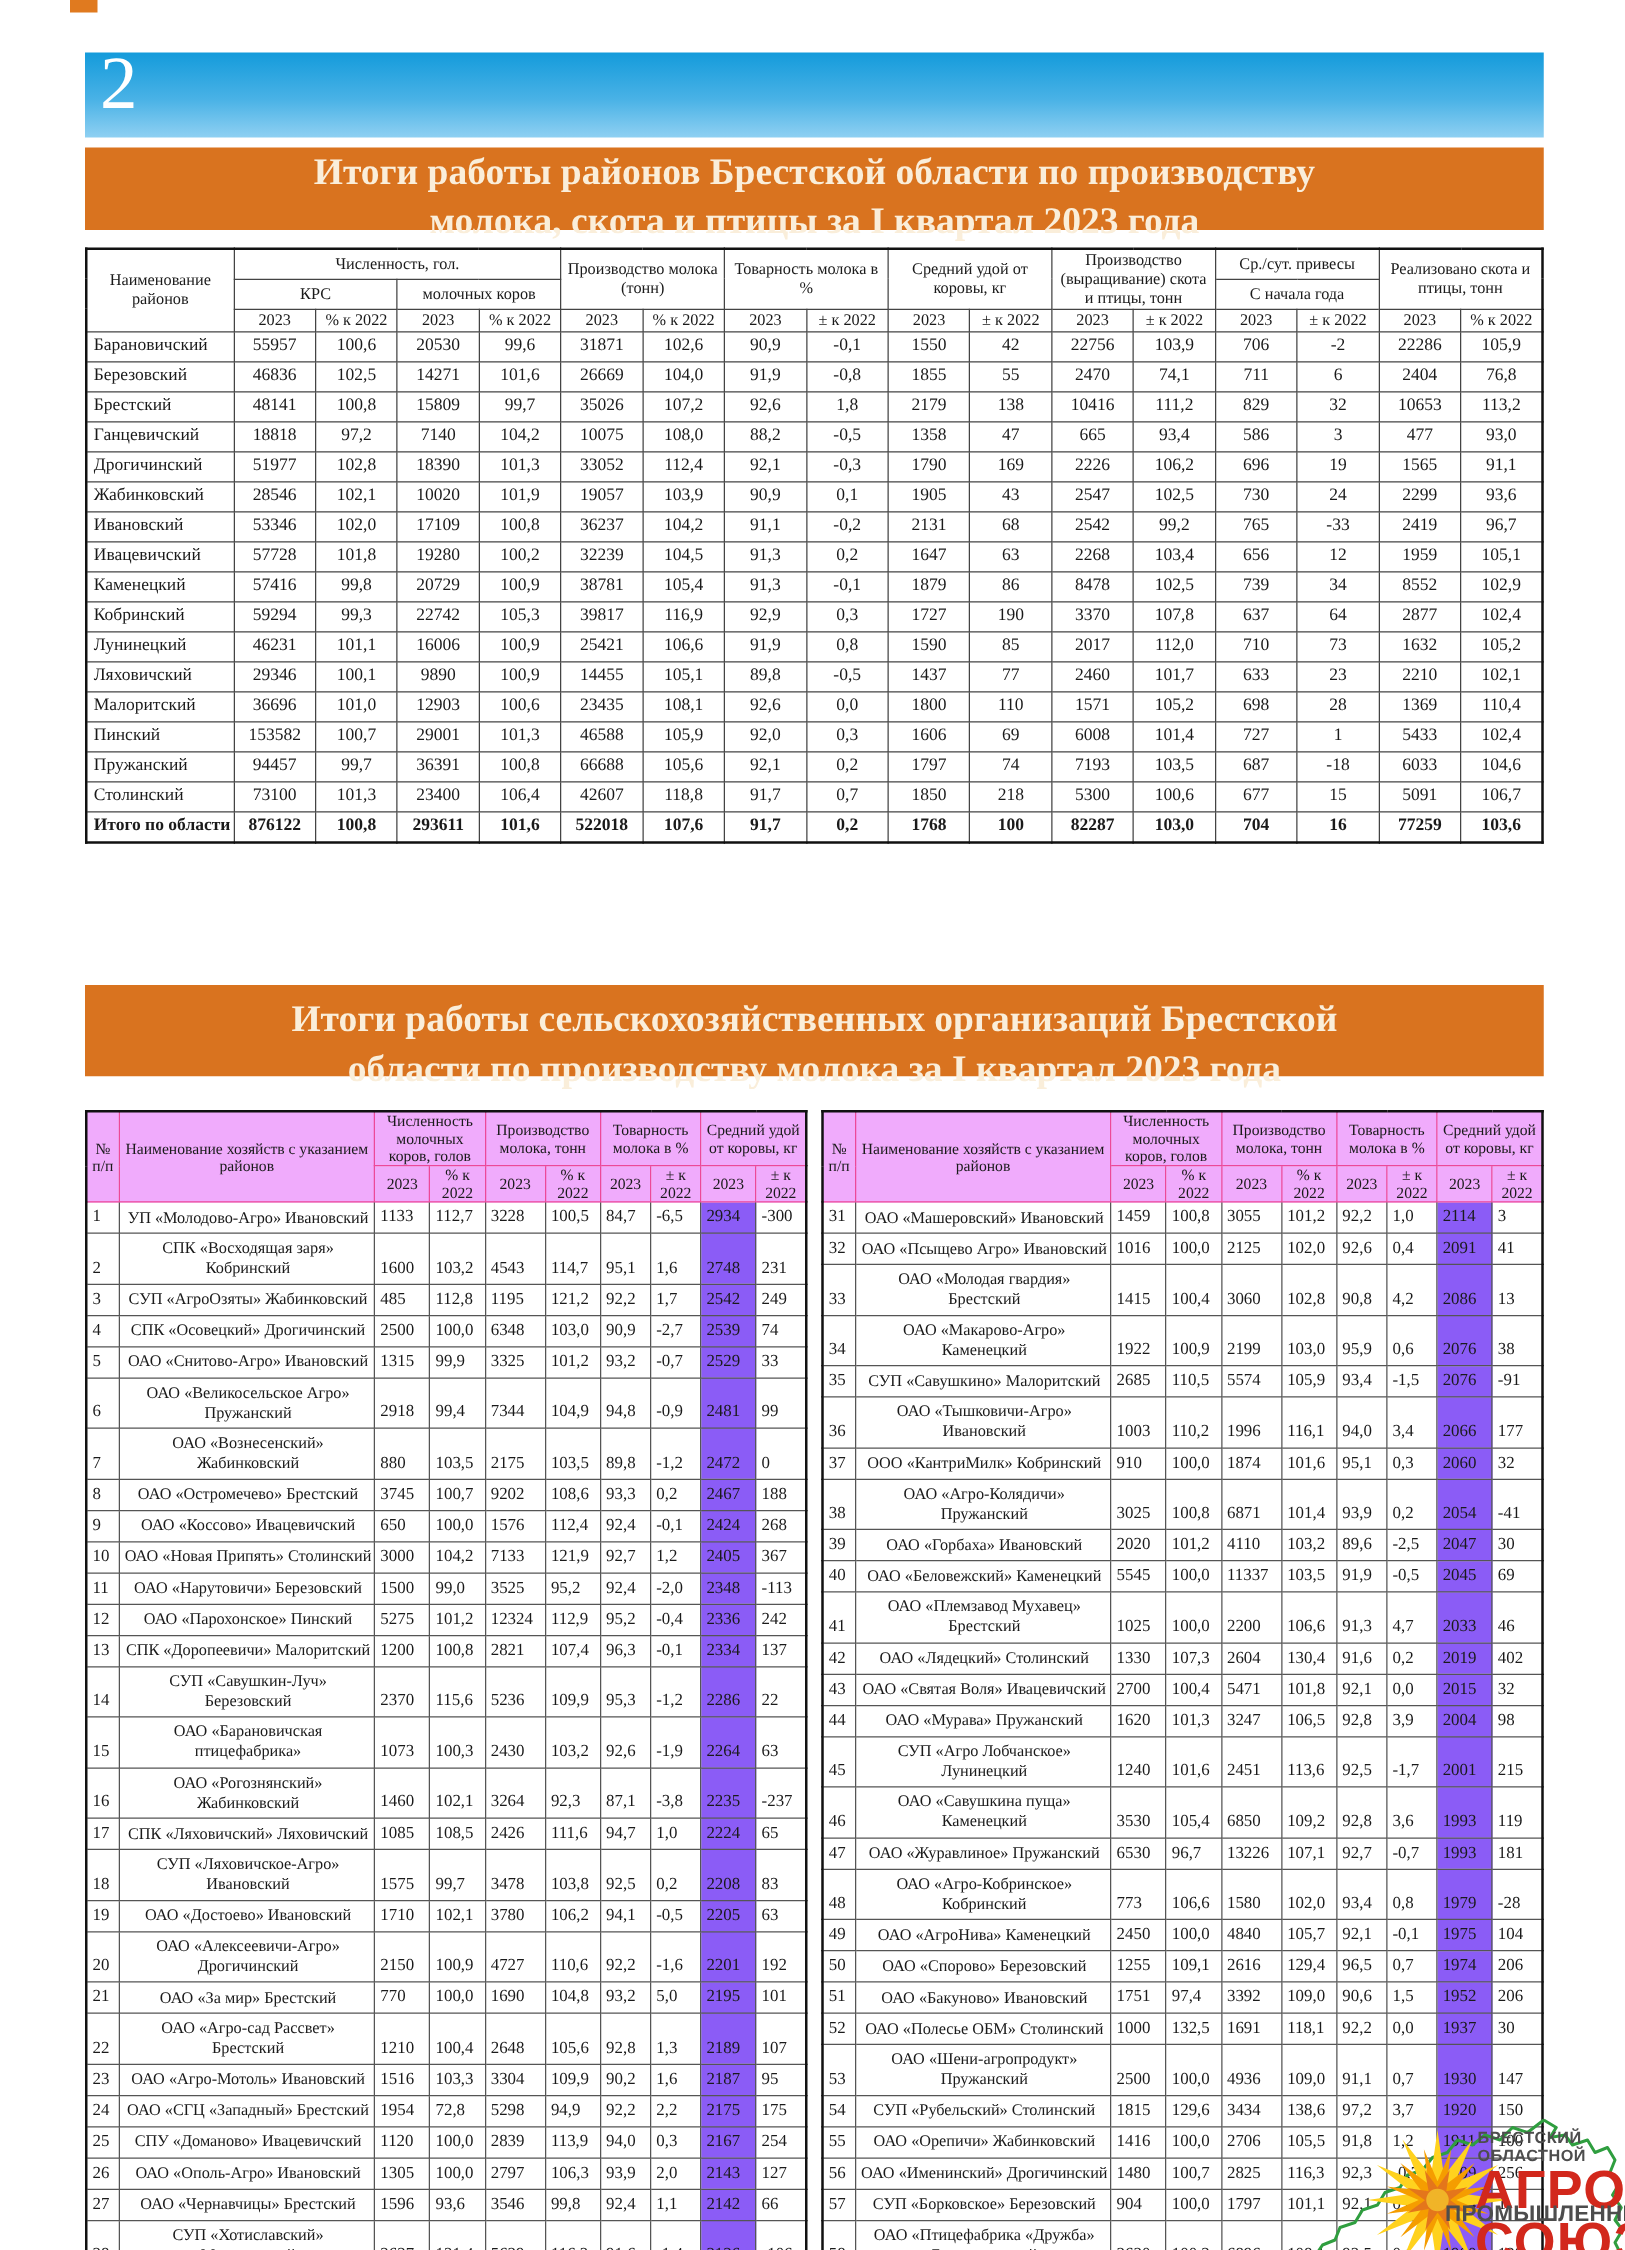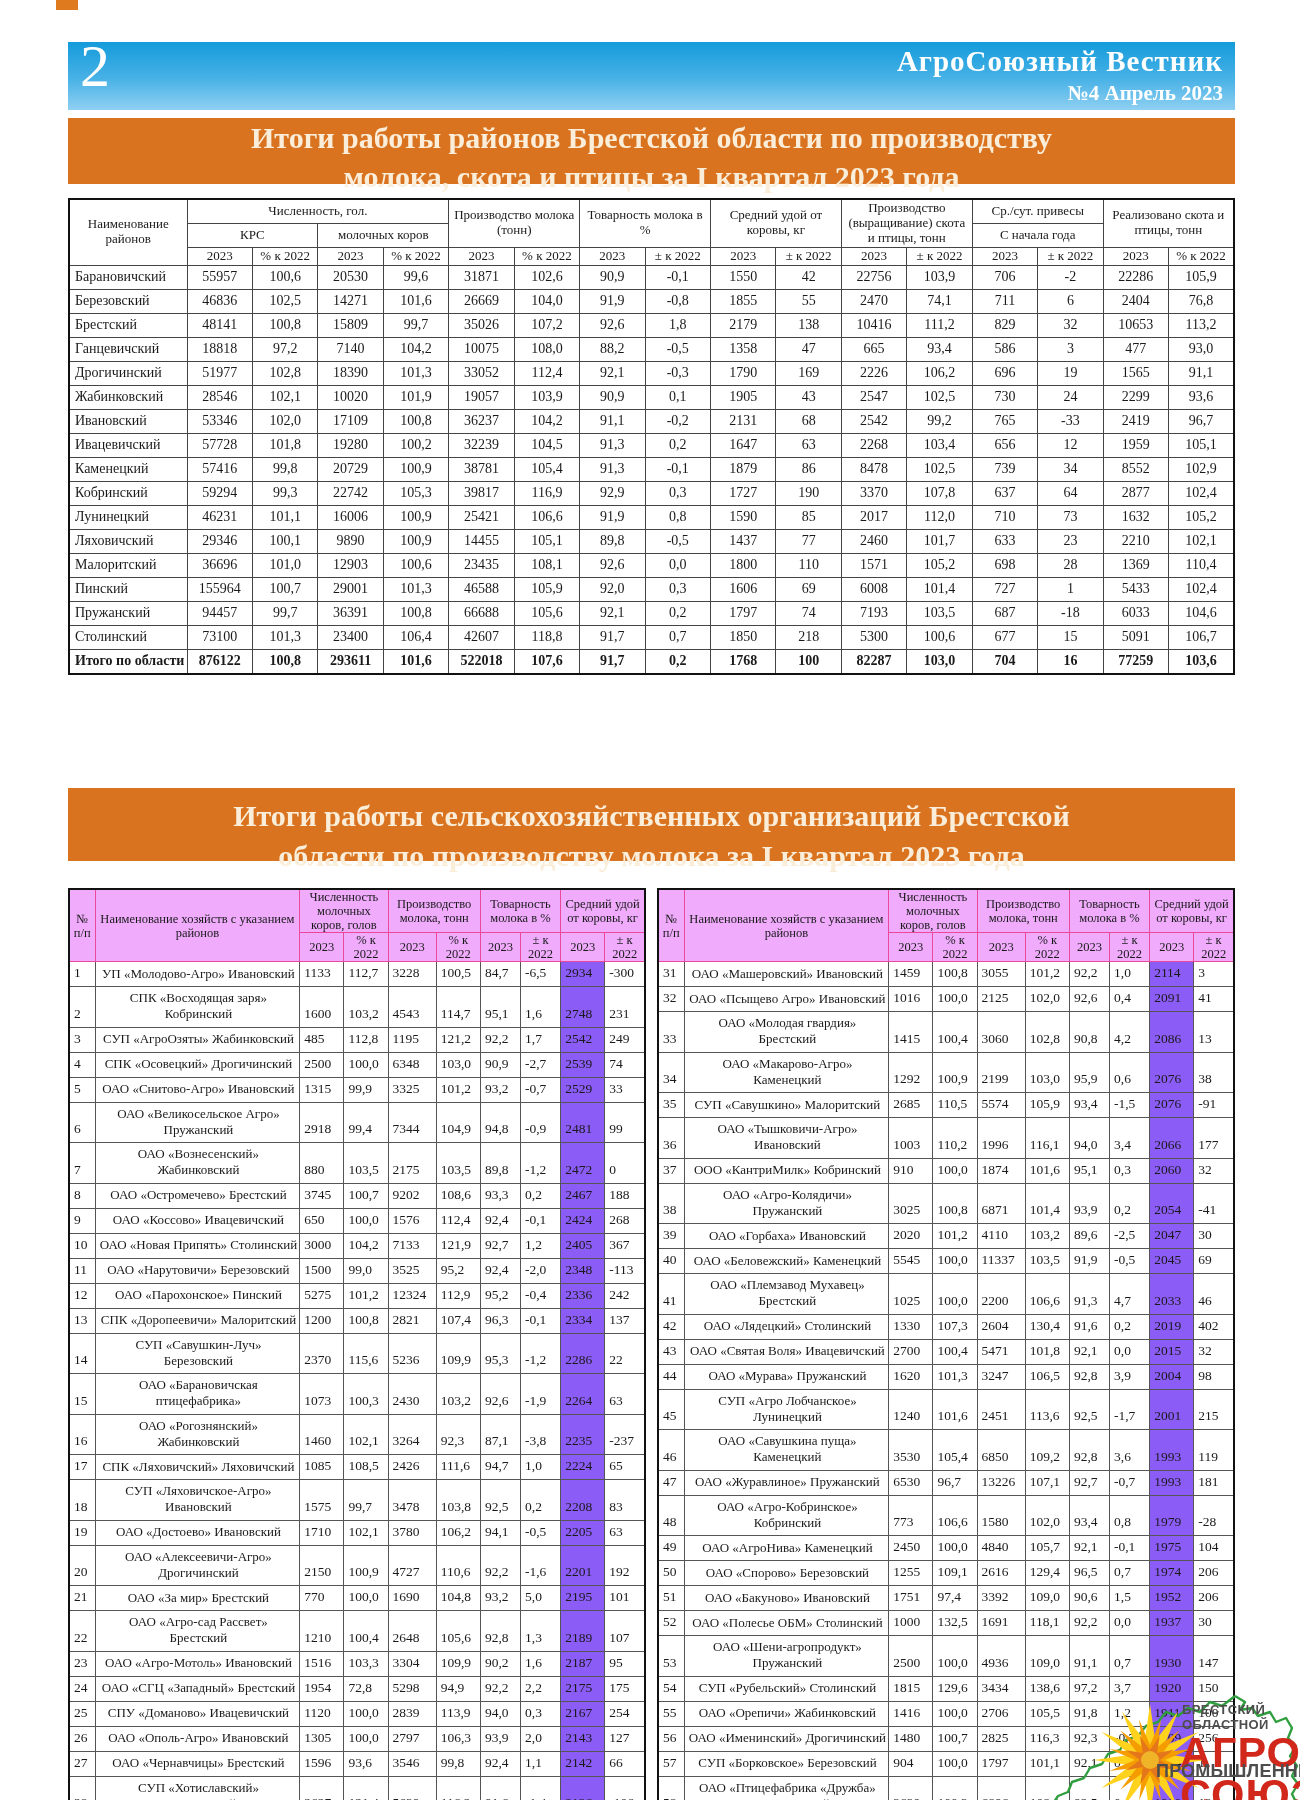--- a/index.html
+++ b/index.html
@@ -44,24 +44,20 @@
   .red{color:#d2281c;}
 </style>
 </head>
 <body>
 
 <div class="page" data-name="newspaper-page">
   <div class="corner-mark" data-name="corner-mark"></div>
 
   <div class="masthead" data-name="masthead">
     <div class="page-num" data-name="page-number">2</div>
-    <div class="mast-right" data-name="masthead-right">
-      <div class="mast-title" data-name="newspaper-title">АгроСоюзный  Вестник</div>
-      <div class="mast-issue" data-name="issue-label">№4 Апрель 2023</div>
-    </div>
   </div>
 
   <div class="banner banner1" data-name="table1-title-banner">
     <div data-name="table1-title-line1">Итоги работы районов Брестской области по производству</div>
     <div data-name="table1-title-line2">молока, скота и птицы за I квартал 2023 года</div>
   </div>
 
   <div class="t1wrap" data-name="districts-table-wrap">
     <table class="t1" data-name="districts-table">
       <colgroup>
@@ -361,21 +357,21 @@
             <td data-name="value-cell">110</td>
             <td data-name="value-cell">1571</td>
             <td data-name="value-cell">105,2</td>
             <td data-name="value-cell">698</td>
             <td data-name="value-cell">28</td>
             <td data-name="value-cell">1369</td>
             <td data-name="value-cell">110,4</td>
           </tr>
           <tr data-name="district-row">
             <td data-name="district-name-cell">Пинский</td>
-            <td data-name="value-cell">155964</td>
+            <td data-name="value-cell">153582</td>
             <td data-name="value-cell">100,7</td>
             <td data-name="value-cell">29001</td>
             <td data-name="value-cell">101,3</td>
             <td data-name="value-cell">46588</td>
             <td data-name="value-cell">105,9</td>
             <td data-name="value-cell">92,0</td>
             <td data-name="value-cell">0,3</td>
             <td data-name="value-cell">1606</td>
             <td data-name="value-cell">69</td>
             <td data-name="value-cell">6008</td>
@@ -915,21 +911,21 @@
             <td data-name="value-cell">3060</td>
             <td data-name="value-cell">102,8</td>
             <td data-name="value-cell">90,8</td>
             <td data-name="value-cell">4,2</td>
             <td data-name="value-cell" class="green">2086</td>
             <td data-name="value-cell">13</td>
           </tr>
           <tr data-name="farm-row">
             <td data-name="row-number-cell">34</td>
             <td data-name="farm-name-cell">ОАО «Макарово-Агро» Каменецкий</td>
-            <td data-name="value-cell">1292</td>
+            <td data-name="value-cell">1922</td>
             <td data-name="value-cell">100,9</td>
             <td data-name="value-cell">2199</td>
             <td data-name="value-cell">103,0</td>
             <td data-name="value-cell">95,9</td>
             <td data-name="value-cell">0,6</td>
             <td data-name="value-cell" class="green">2076</td>
             <td data-name="value-cell">38</td>
           </tr>
           <tr data-name="farm-row">
             <td data-name="row-number-cell">35</td>

